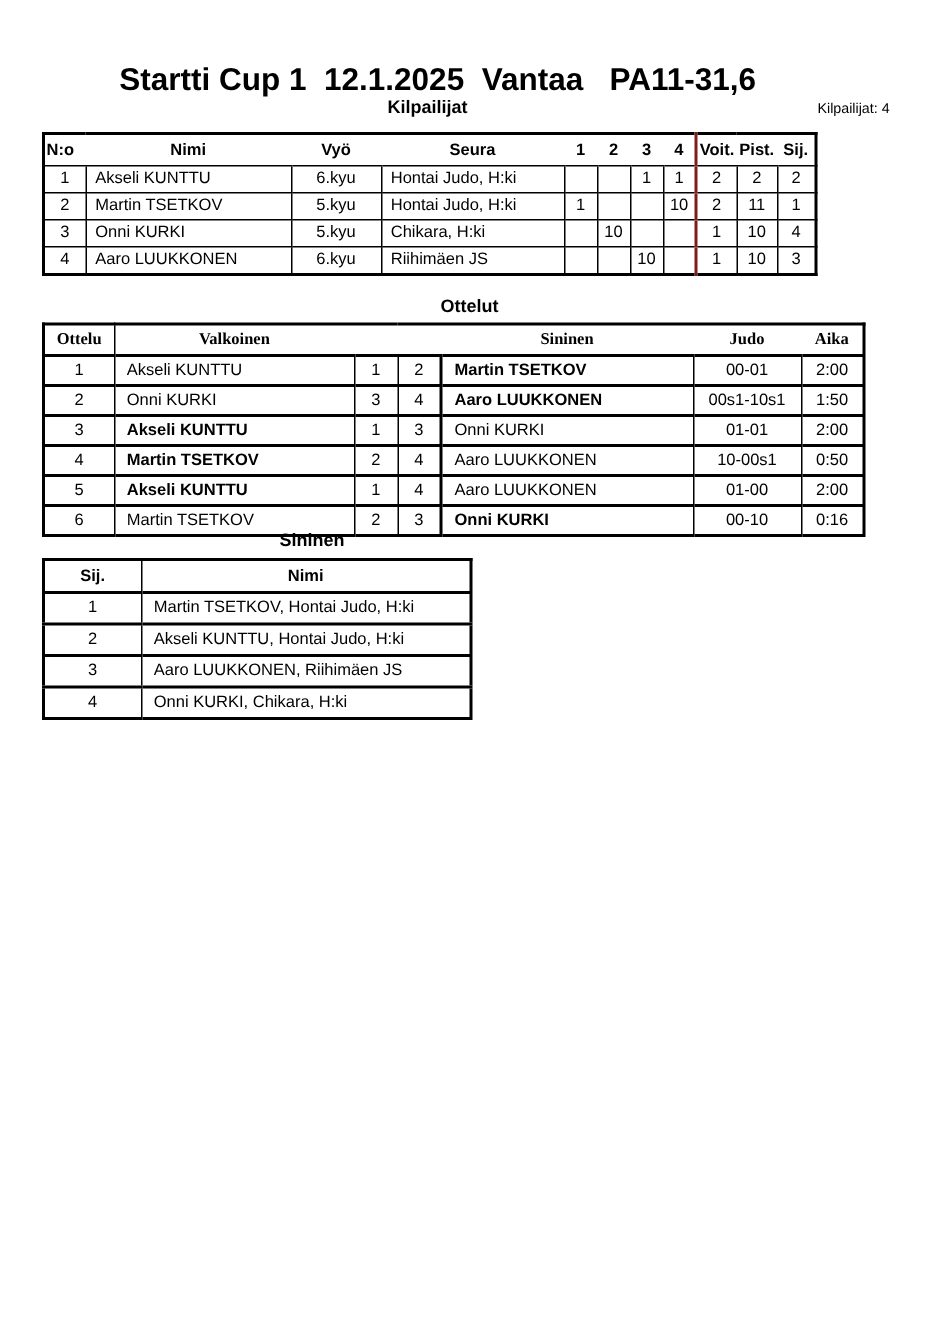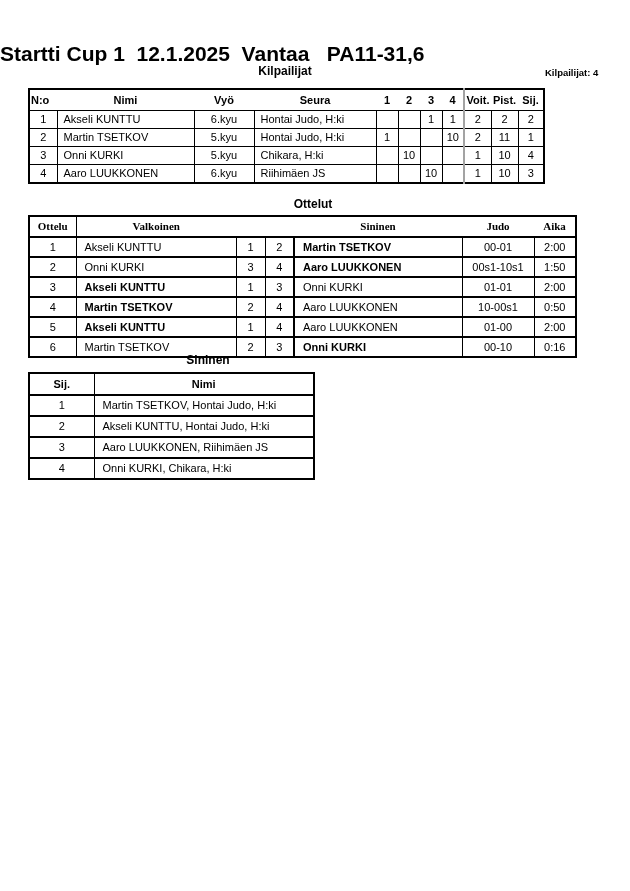--- a/index.html
+++ b/index.html
@@ -1,23 +1,23 @@
 <!DOCTYPE html>
 <html><head>
 <meta charset="utf-8">
 <style>
   html,body{margin:0;padding:0;}
   body{
     width:630px;height:891px;position:relative;background:#ffffff;
     font-family:"Liberation Sans",sans-serif;color:#000;
     -webkit-font-smoothing:antialiased;
   }
-  .abs{position:absolute;font-weight:bold;}
+  .abs{position:absolute;}
   .page-title{
-    top:42px;left:0;width:504px;text-align:left;
+    top:42px;left:0;width:504px;text-align:right;
     font-size:21px;font-weight:bold;white-space:pre;letter-spacing:0px;
   }
   .section-heading{
     font-size:12px;font-weight:bold;text-align:center;padding-left:38px;
   }
   #hd-kilpailijat{top:64px;left:0;width:494px;}
   #hd-ottelut{top:197px;left:0;width:550px;}
   #hd-tulokset{top:353px;left:0;width:340px;}
   .count-label{top:67px;left:545px;font-size:9.5px;}
 
@@ -31,21 +31,21 @@
   }
   th{font-weight:bold;}
   .ac{text-align:center;}
   .al{text-align:left;padding-left:6px;}
   .al2{text-align:left;padding-left:8px;}
 
   
   #tbl-kilpailijat{left:28px;top:88px;width:516px;border:2px solid #000;}
   #tbl-kilpailijat th{border:none;border-bottom:1px solid #000;height:20px;}
   #tbl-kilpailijat td{border:1px solid #000;height:17px;}
-  #tbl-kilpailijat .thick-l{border-left:2px solid #a3a3a3;}
+  #tbl-kilpailijat .thick-l{border-left:2px solid #7f1d1d;}
   #tbl-kilpailijat th.hno{text-align:left;padding-left:1px;}
 
   
   #tbl-ottelut{left:28px;top:215px;width:547px;border:2px solid #000;}
   #tbl-ottelut th{border:none;border-bottom:2px solid #000;height:19px;font-family:Liberation Serif, serif;}
   #tbl-ottelut th.b-r{border-right:1px solid #000;}
   #tbl-ottelut td{border:1px solid #000;border-top-width:2px;border-bottom-width:2px;height:18px;}
   #tbl-ottelut td.thick-l{border-left-width:2px;}
 
   

